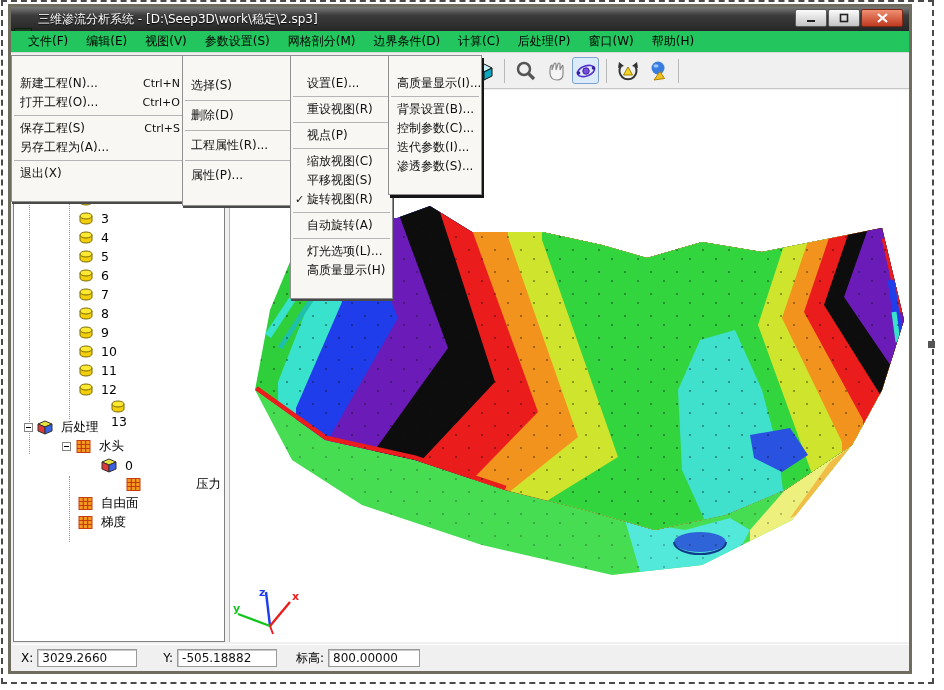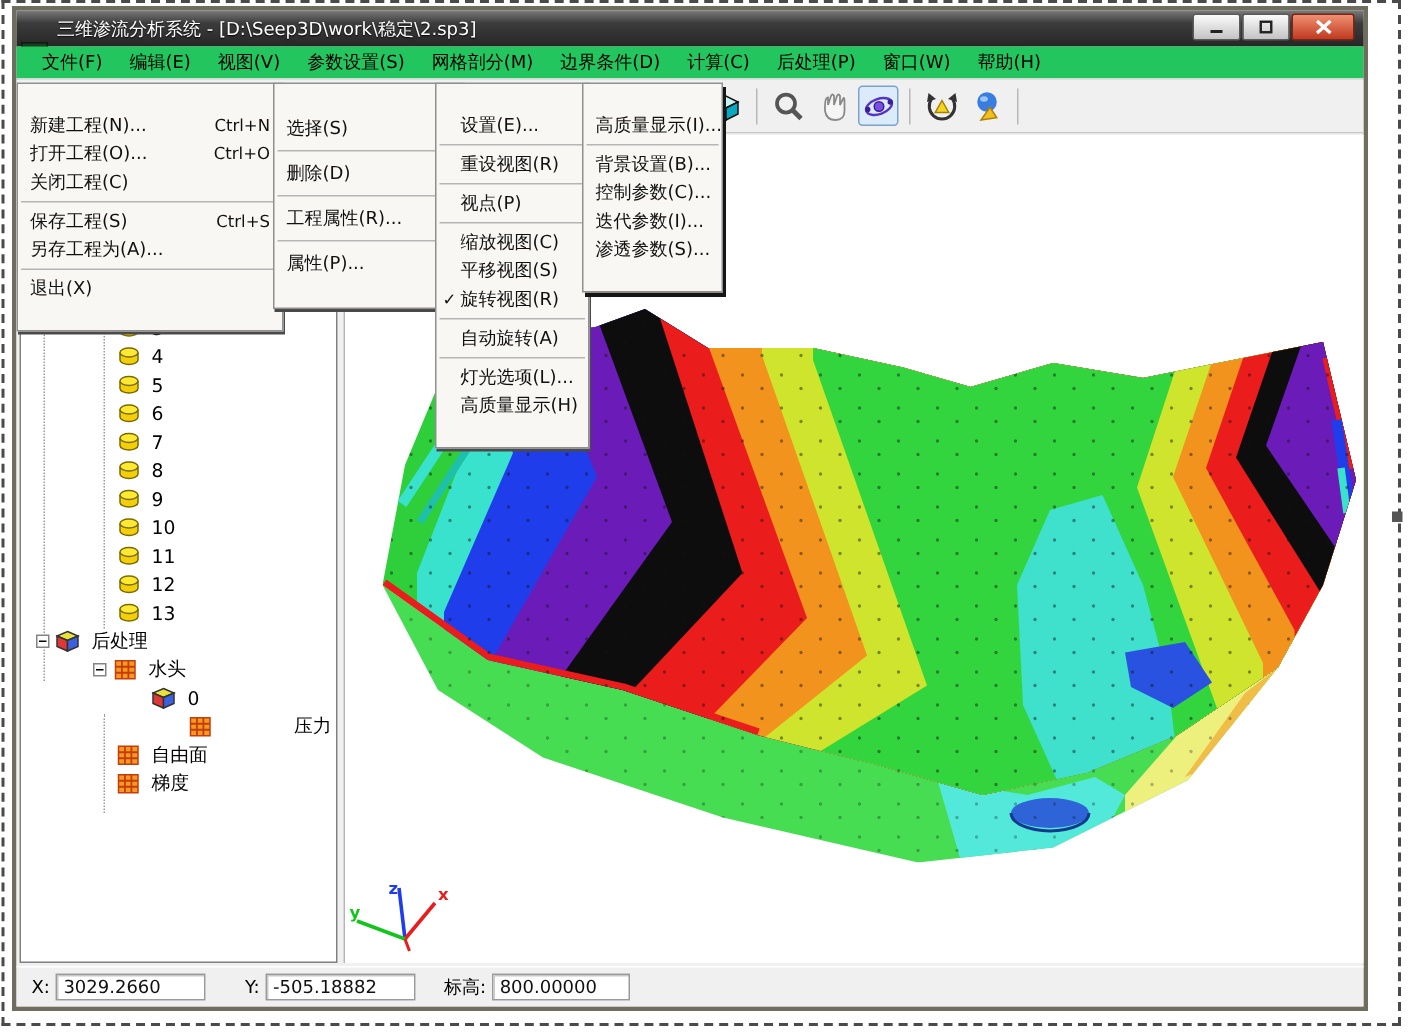--- a/index.html
+++ b/index.html
@@ -280,21 +280,21 @@
             <div class="tree-row" style="padding-left: 48px;">
               <span style="width: 15px; flex: 0 0 auto;"></span>
               <span style="display: inline-flex;">
                 <svg class="ticon" viewBox="0 0 17 15">
                   <path d="M3,5 L3,10 A6,3 0 0,0 15,10 L15,5" fill="#f2cf0a" stroke="#7a6a00"></path>
                   <ellipse cx="9" cy="5" rx="6" ry="3" fill="#ffe933" stroke="#7a6a00"></ellipse>
                 </svg>
               </span>
               <span class="lbl">12</span>
             </div>
-            <div class="tree-row" style="padding-left: 48px;">
+            <div class="tree-row" style=" flex-direction: column;">
               <span style="width: 15px; flex: 0 0 auto;"></span>
               <span style="display: inline-flex;">
                 <svg class="ticon" viewBox="0 0 17 15">
                   <path d="M3,5 L3,10 A6,3 0 0,0 15,10 L15,5" fill="#f2cf0a" stroke="#7a6a00"></path>
                   <ellipse cx="9" cy="5" rx="6" ry="3" fill="#ffe933" stroke="#7a6a00"></ellipse>
                 </svg>
               </span>
               <span class="lbl">13</span>
             </div>
             <div class="tree-row" style="padding-left: 10px;">
@@ -438,23 +438,20 @@
 
   <div class="dropdown" id="dd-file">
         <div class="dd-item">
           <span class="dd-label">新建工程(N)...</span>
           <span class="dd-shortcut">Ctrl+N</span>
         </div>
         <div class="dd-item">
           <span class="dd-label">打开工程(O)...</span>
           <span class="dd-shortcut">Ctrl+O</span>
         </div>
-        <div class="dd-item">
-          <span class="dd-label">关闭工程(C)</span>
-        </div>
         <div class="menu-sep"></div>
         <div class="dd-item">
           <span class="dd-label">保存工程(S)</span>
           <span class="dd-shortcut">Ctrl+S</span>
         </div>
         <div class="dd-item">
           <span class="dd-label">另存工程为(A)...</span>
         </div>
         <div class="menu-sep"></div>
         <div class="dd-item">

